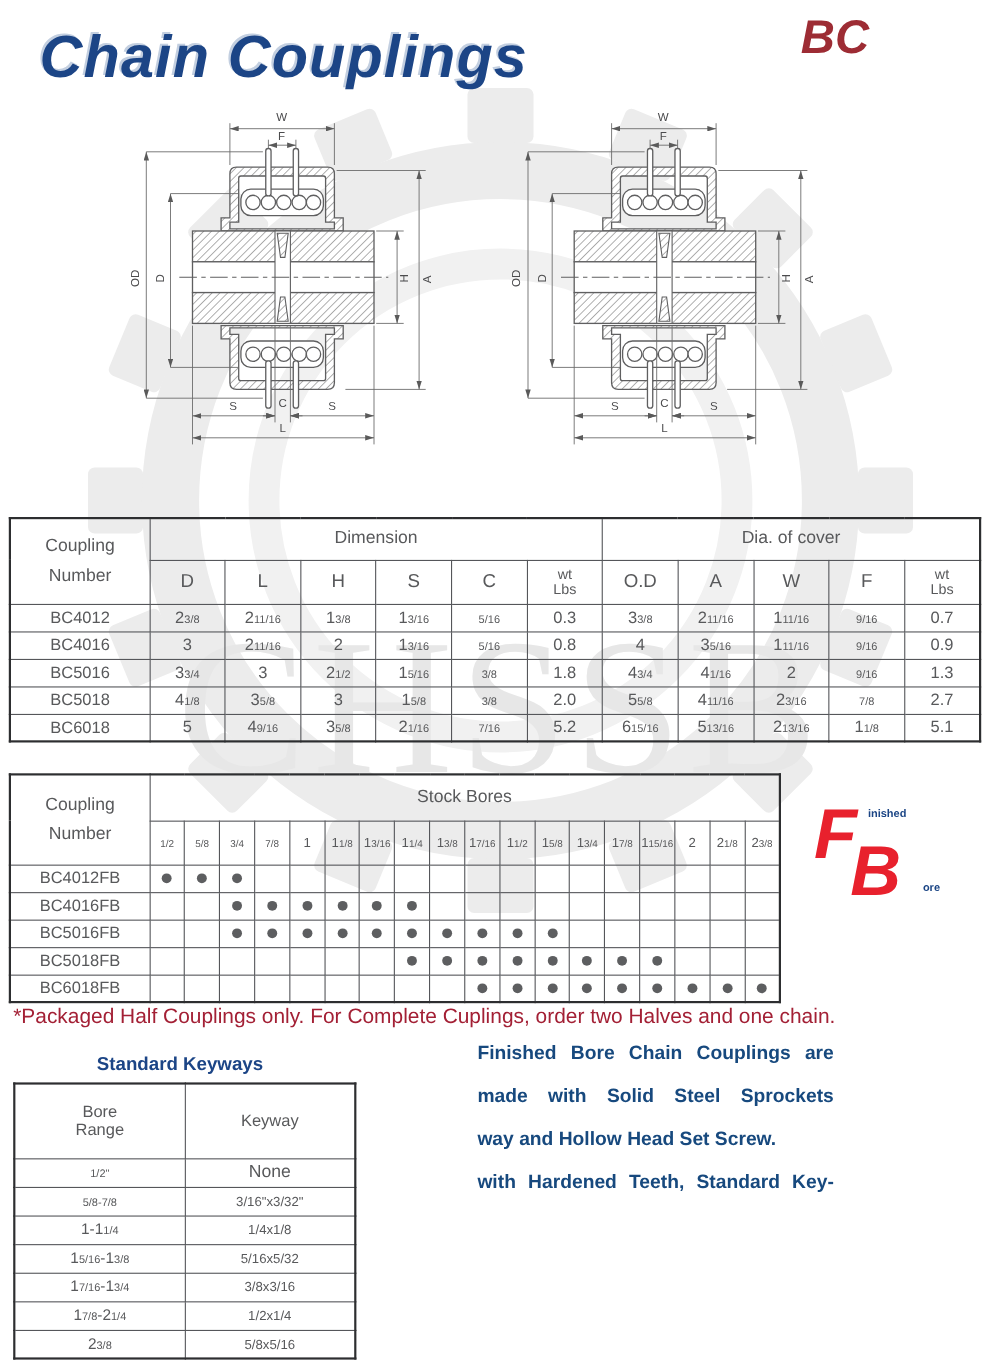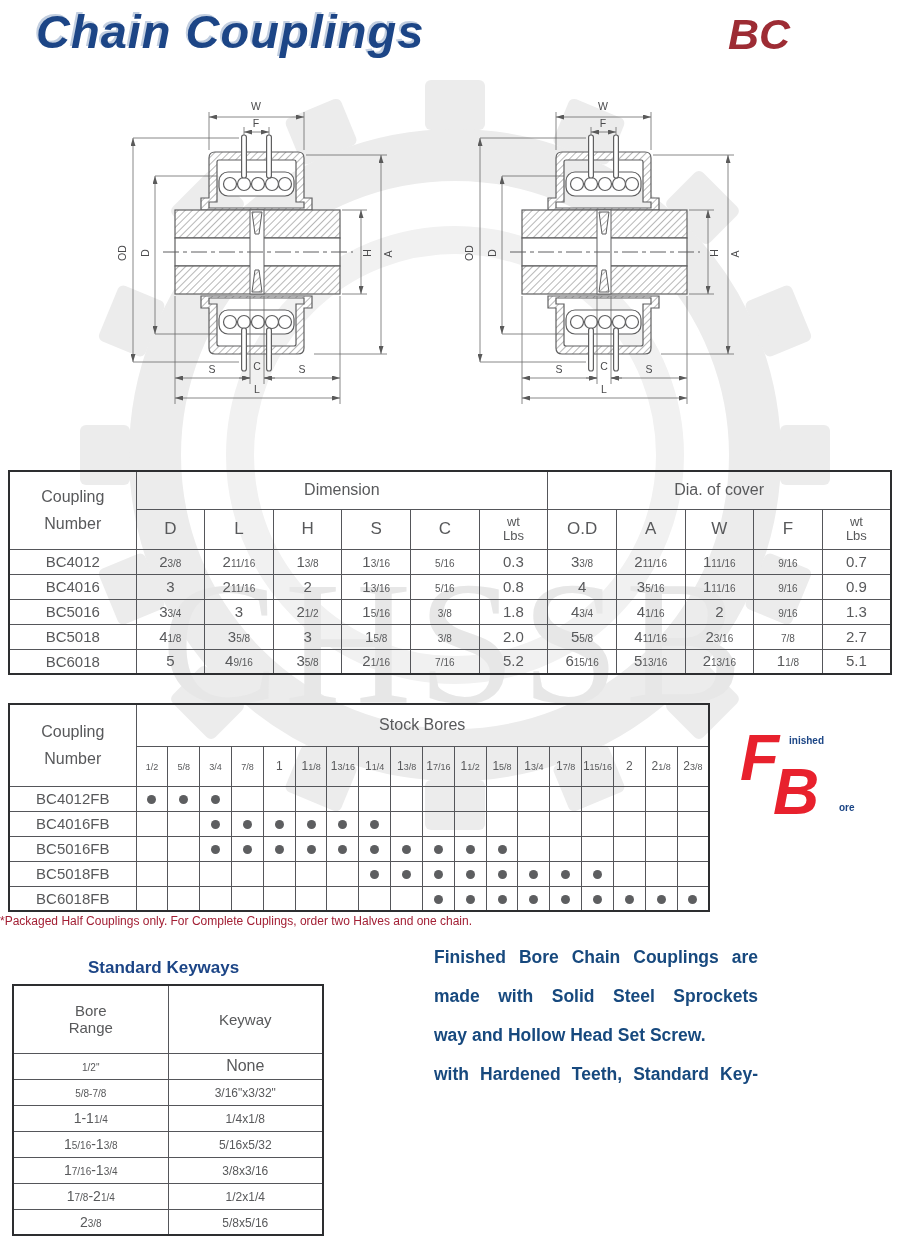--- a/index.html
+++ b/index.html
@@ -3,21 +3,21 @@
 <meta charset="utf-8">
 <style>
   * { margin:0; padding:0; box-sizing:border-box; }
   html,body { width:900px; height:1243px; background:#fff; overflow:hidden;
     font-family:"Liberation Sans", sans-serif; position:relative; }
   .abs { position:absolute; }
   .layer { z-index:1; }
   #watermark { left:0; top:0; z-index:0; }
   .wm-text { font-family:"Liberation Serif", serif; font-size:176px; fill:#e7e7e7; letter-spacing:6px; }
 
-  .page-title { left:36px; top:4px; font-size:47px; font-weight:bold; font-style:italic;
+  .page-title { left:36px; top:21px; font-size:54px; font-weight:bold; font-style:italic;
     color:var(--title-blue); letter-spacing:1px; text-shadow:-2px -2px 0 #c3cfe0; }
   .page-code { left:712px; top:10px; font-size:43px; font-weight:bold; font-style:italic;
     color:var(--code-red);margin-left:16px; }
 
   table { border-collapse:collapse; table-layout:fixed; color:var(--text-gray); background:transparent; }
   .dtable { border:2px solid #2d2e30;padding-left:48px; }
   th,td { border:1px solid #55565a; text-align:center; font-weight:normal;
     vertical-align:middle; overflow:hidden; padding:0; }
   .pre { white-space:pre-line; }
   .grp { font-size:16px; height:38px; }
@@ -43,21 +43,21 @@
 
   .fb-logo { left:740px; top:726px; width:160px; height:100px; }
   .fb-big { position:absolute; font-size:64px; font-weight:bold; font-style:italic;
     color:var(--fb-red); line-height:1; }
   .fb-small { position:absolute; font-size:10px; font-weight:bold; color:var(--fb-blue); }
   .fb-f { left:0; top:0; }
   .fb-inished { left:49px; top:9px; }
   .fb-b { left:33px; top:34px; }
   .fb-ore { left:99px; top:76px; }
 
-  .note { left:0; top:914px; font-size:12px; color:var(--note-red); }
+  .note { left:12px; top:914px; font-size:19px; color:var(--note-red); }
 
   .keyways-title { left:88px; top:958px; font-size:17px; font-weight:bold; color:var(--title-blue); }
   #keyways-table { left:12px; top:984px; width:310px; }
   #keyways-table th { height:68px; font-size:15px; }
   #keyways-table td { height:26px; }
   #keyways-table td.bore .wh { font-size:14px; }
   #keyways-table td.bore .fr { font-size:10px; }
   #keyways-table td.keyw .wh { font-size:16px; }
   #keyways-table td.keyw .fr { font-size:12px; }
 

